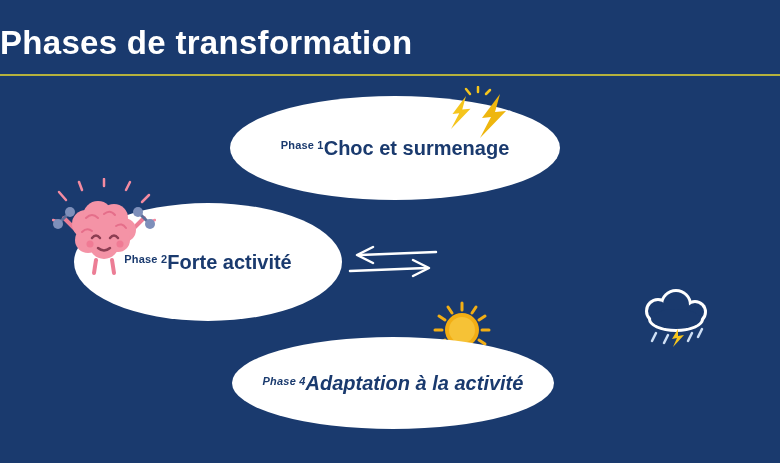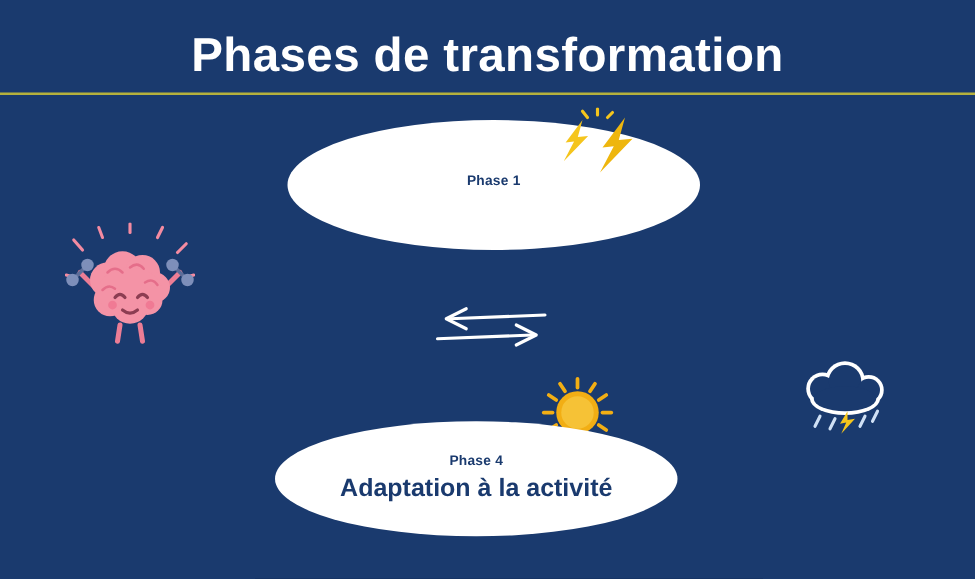--- a/index.html
+++ b/index.html
@@ -10,69 +10,73 @@
     display:flex; align-items:flex-start; justify-content:flex-start;
   }
   .canvas {
     position:relative;
     width:780px; height:463px;
     background:#1a3a6e;
     overflow:hidden;
   }
   .title {
     position:absolute; top:24px; left:0; width:100%;
-    text-align:center;
     color:#ffffff;
-    font-size:38px; font-weight:bold;
+    font-size:33px; font-weight:bold;
     letter-spacing:0.3px;
   }
   .divider {
     position:absolute; top:74px; left:0;
     width:100%; height:2px;
     background:#b5b13d;
   }
   .ellipse {
     position:absolute;
     background:#ffffff;
     border-radius:50%;
-    display:flex; flex-direction:column;
+    display:flex; 
     align-items:center; justify-content:center;
     color:#1a3a6e;
     text-align:center;
     z-index:2;
   }
   .phase-label { font-size:11px; font-weight:bold; margin-bottom:7px; letter-spacing:0.2px; }
   .phase-title { font-size:20px; font-weight:bold; line-height:1.25; }
 
   .ellipse-1 { left:230px; top:96px;  width:330px; height:104px; }
   .ellipse-2 { left:74px;  top:203px; width:268px; height:118px; }
   .ellipse-3 { left:452px; top:203px; width:248px; height:118px; }
   .ellipse-3 .phase-title { width:212px; }
-  .ellipse-4 { left:220px; top:337px; width:322px; height:92px; }
+  .ellipse-4 { left:232px; top:337px; width:322px; height:92px;font-style:italic; }
   .ellipse-4 .phase-label { margin-bottom:4px; }
 
   .icon { position:absolute; line-height:0; }
   .icon-lightning { left:444px; top:86px;  z-index:3; }
   .icon-brain     { left:52px;  top:178px; z-index:3; }
   .icon-storm     { left:634px; top:281px; z-index:3; }
   .icon-sun       { left:424px; top:294px; z-index:1; }
   .icon-arrows    { left:344px; top:243px; z-index:2; }
 </style>
 </head>
 <body>
 
 <div class="canvas">
 
   <h1 class="title">Phases de transformation</h1>
   <div class="divider"></div>
 
   <div class="ellipse ellipse-1">
     <div class="phase-label">Phase 1</div>
-  </div>
-
+    <div class="phase-title">Choc et surmenage</div>
+  </div>
+
+  <div class="ellipse ellipse-2">
+    <div class="phase-label">Phase 2</div>
+    <div class="phase-title">Forte activité</div>
+  </div>
 
 
   <div class="ellipse ellipse-4">
     <div class="phase-label">Phase 4</div>
     <div class="phase-title">Adaptation à la activité</div>
   </div>
 
   <div class="icon icon-lightning">
     <svg viewBox="0 0 68 58" width="68" height="58" aria-hidden="true">
       <g stroke="#f5c51d" stroke-width="2.5" stroke-linecap="round">

